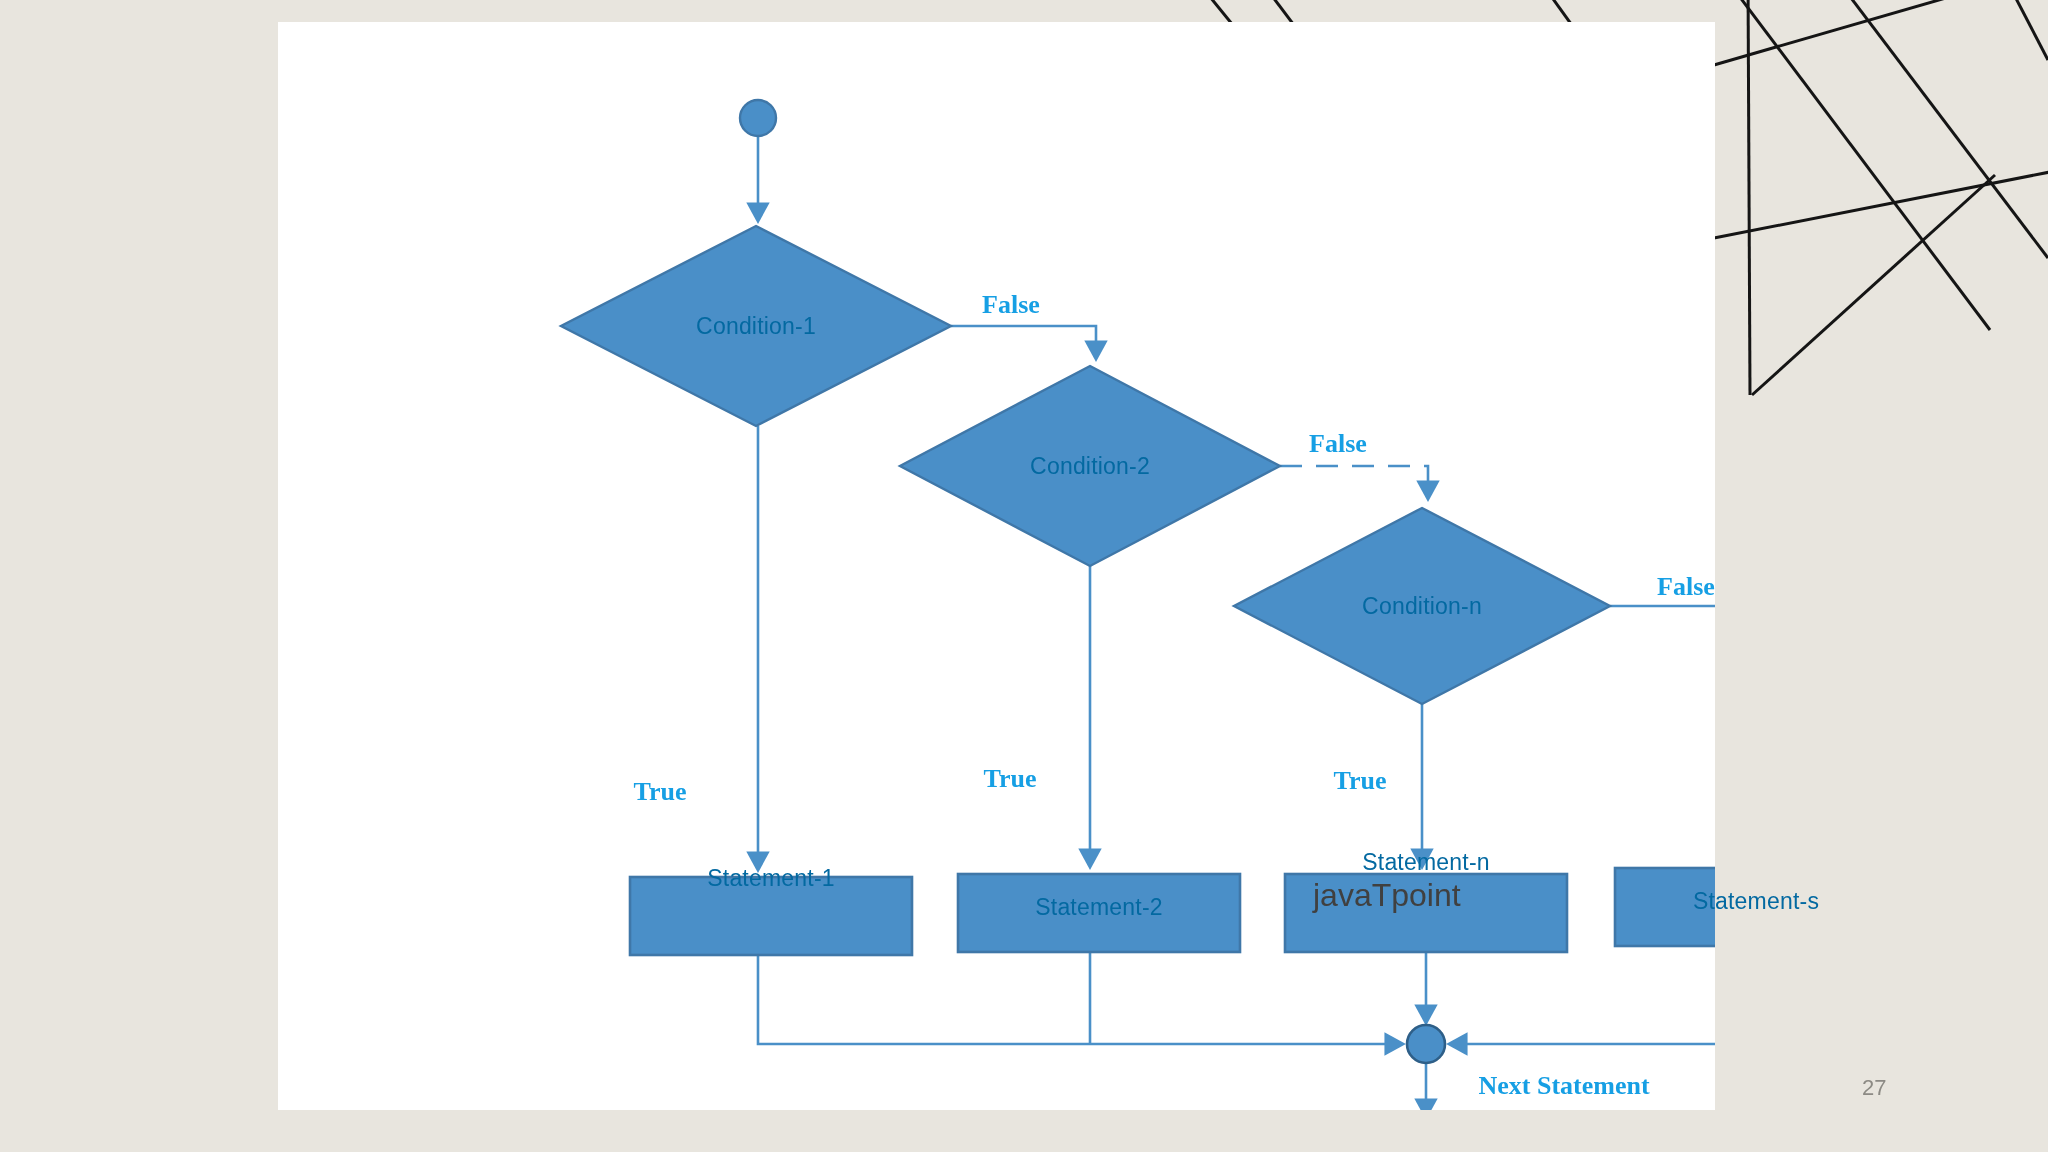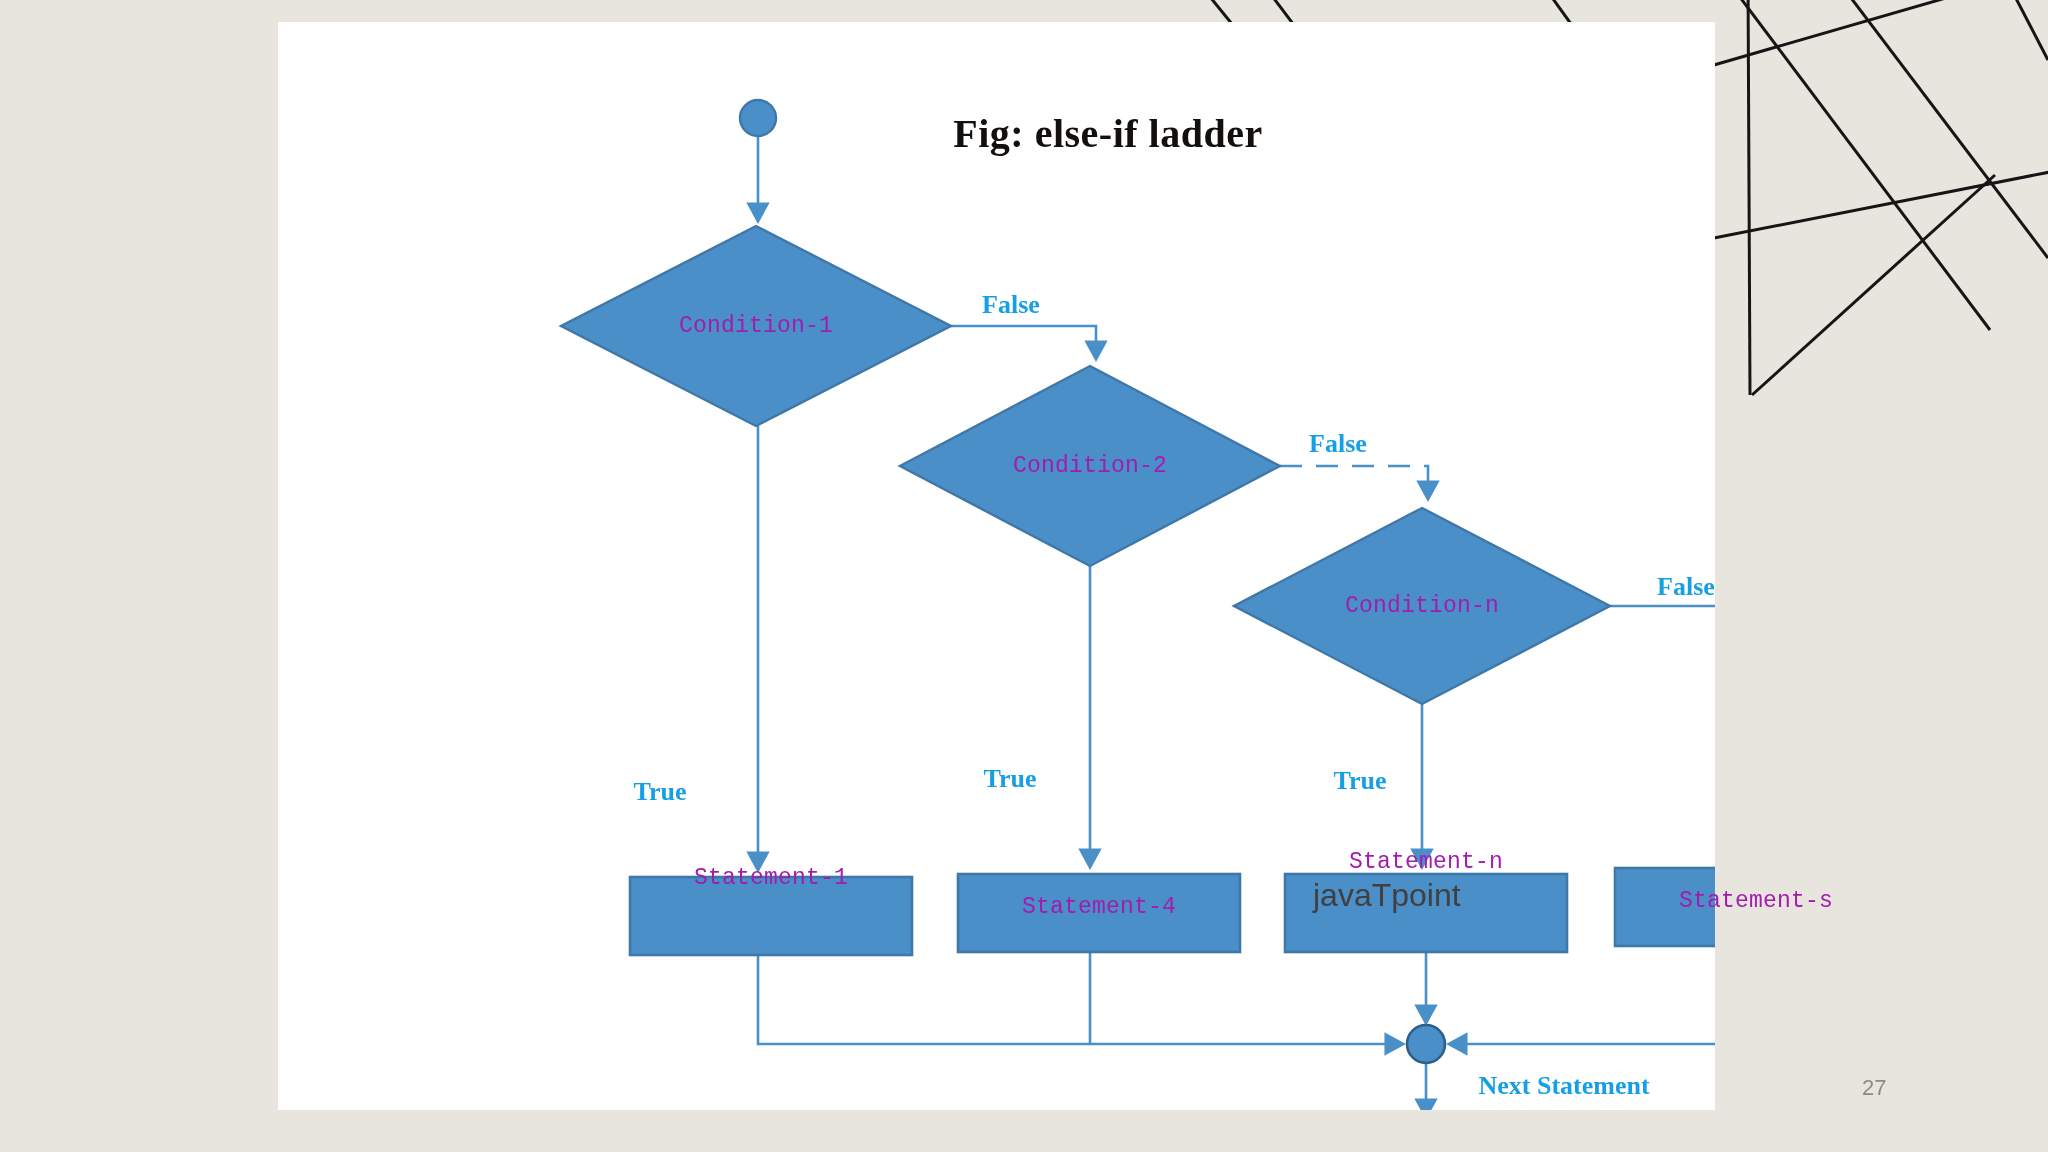--- a/index.html
+++ b/index.html
@@ -50,23 +50,23 @@
     text-align: center;
     font-family: "Liberation Serif", serif;
     font-weight: bold;
     font-size: 40px;
     color: #120f0c;
     letter-spacing: 0.5px;
     white-space: nowrap;
   }
   .node-label {
     position: absolute;
-    color: #a21caf;
+    color: #0369a1;
     font-size: 23px;
-    font-family: Liberation Mono, monospace;
+    font-family: Liberation Sans, sans-serif;
     text-align: center;
     white-space: nowrap;
     transform: translate(-50%, -50%);
     letter-spacing: 0.2px;
   }
   .edge-label {
     position: absolute;
     font-family: "Liberation Serif", serif;
     font-weight: bold;
     font-size: 26px;
@@ -107,21 +107,20 @@
       <line x1="1714" y1="65" x2="2060" y2="-35"></line>
       <line x1="1714" y1="238" x2="2060" y2="170"></line>
       <line x1="1995" y1="175" x2="1752" y2="395"></line>
       <line x1="1996" y1="-40" x2="2048" y2="60"></line>
       <line x1="1845" y1="-10" x2="2048" y2="258"></line>
     </g>
   </svg>
 
   <div id="panel">
 
-    <div id="title">Fig: else-if ladder</div>
 
     <svg id="figure" viewBox="0 0 1437 1088">
       <defs>
         <marker id="arrow" viewBox="0 0 12 12" refX="9" refY="6" markerWidth="9" markerHeight="9" orient="auto-start-reverse">
           <path d="M 0 0 L 11 6 L 0 12 z" fill="#4a90c8"></path>
         </marker>
       </defs>
 
       <g stroke="#4a90c8" stroke-width="2.6" fill="none">
 
@@ -162,21 +161,21 @@
       <rect x="1337" y="846" width="282" height="78" fill="#4a8fc8" stroke="#3f77a8" stroke-width="2.6"></rect>
 
       <circle cx="1148" cy="1022" r="19" fill="#4a8fc8" stroke="#2e5f88" stroke-width="2.6"></circle>
     </svg>
 
     <div class="node-label" style="left:478px; top:304px;">Condition-1</div>
     <div class="node-label" style="left:812px; top:444px;">Condition-2</div>
     <div class="node-label" style="left:1144px; top:584px;">Condition-n</div>
 
     <div class="node-label" style="left:493px; top:856px;">Statement-1</div>
-    <div class="node-label" style="left:821px; top:885px;">Statement-4</div>
+    <div class="node-label" style="left:821px; top:885px;">Statement-2</div>
     <div class="node-label" style="left:1148px; top:840px;">Statement-n</div>
     <div class="node-label" style="left:1478px; top:879px;text-align:right;">Statement-s</div>
 
     <div class="edge-label" style="left:733px; top:283px;">False</div>
     <div class="edge-label" style="left:1060px; top:422px;">False</div>
     <div class="edge-label" style="left:1408px; top:565px;">False</div>
     <div class="edge-label" style="left:382px; top:770px;">True</div>
     <div class="edge-label" style="left:732px; top:757px;">True</div>
     <div class="edge-label" style="left:1082px; top:759px;">True</div>
     <div class="edge-label" style="left:1286px; top:1064px;">Next Statement</div>

